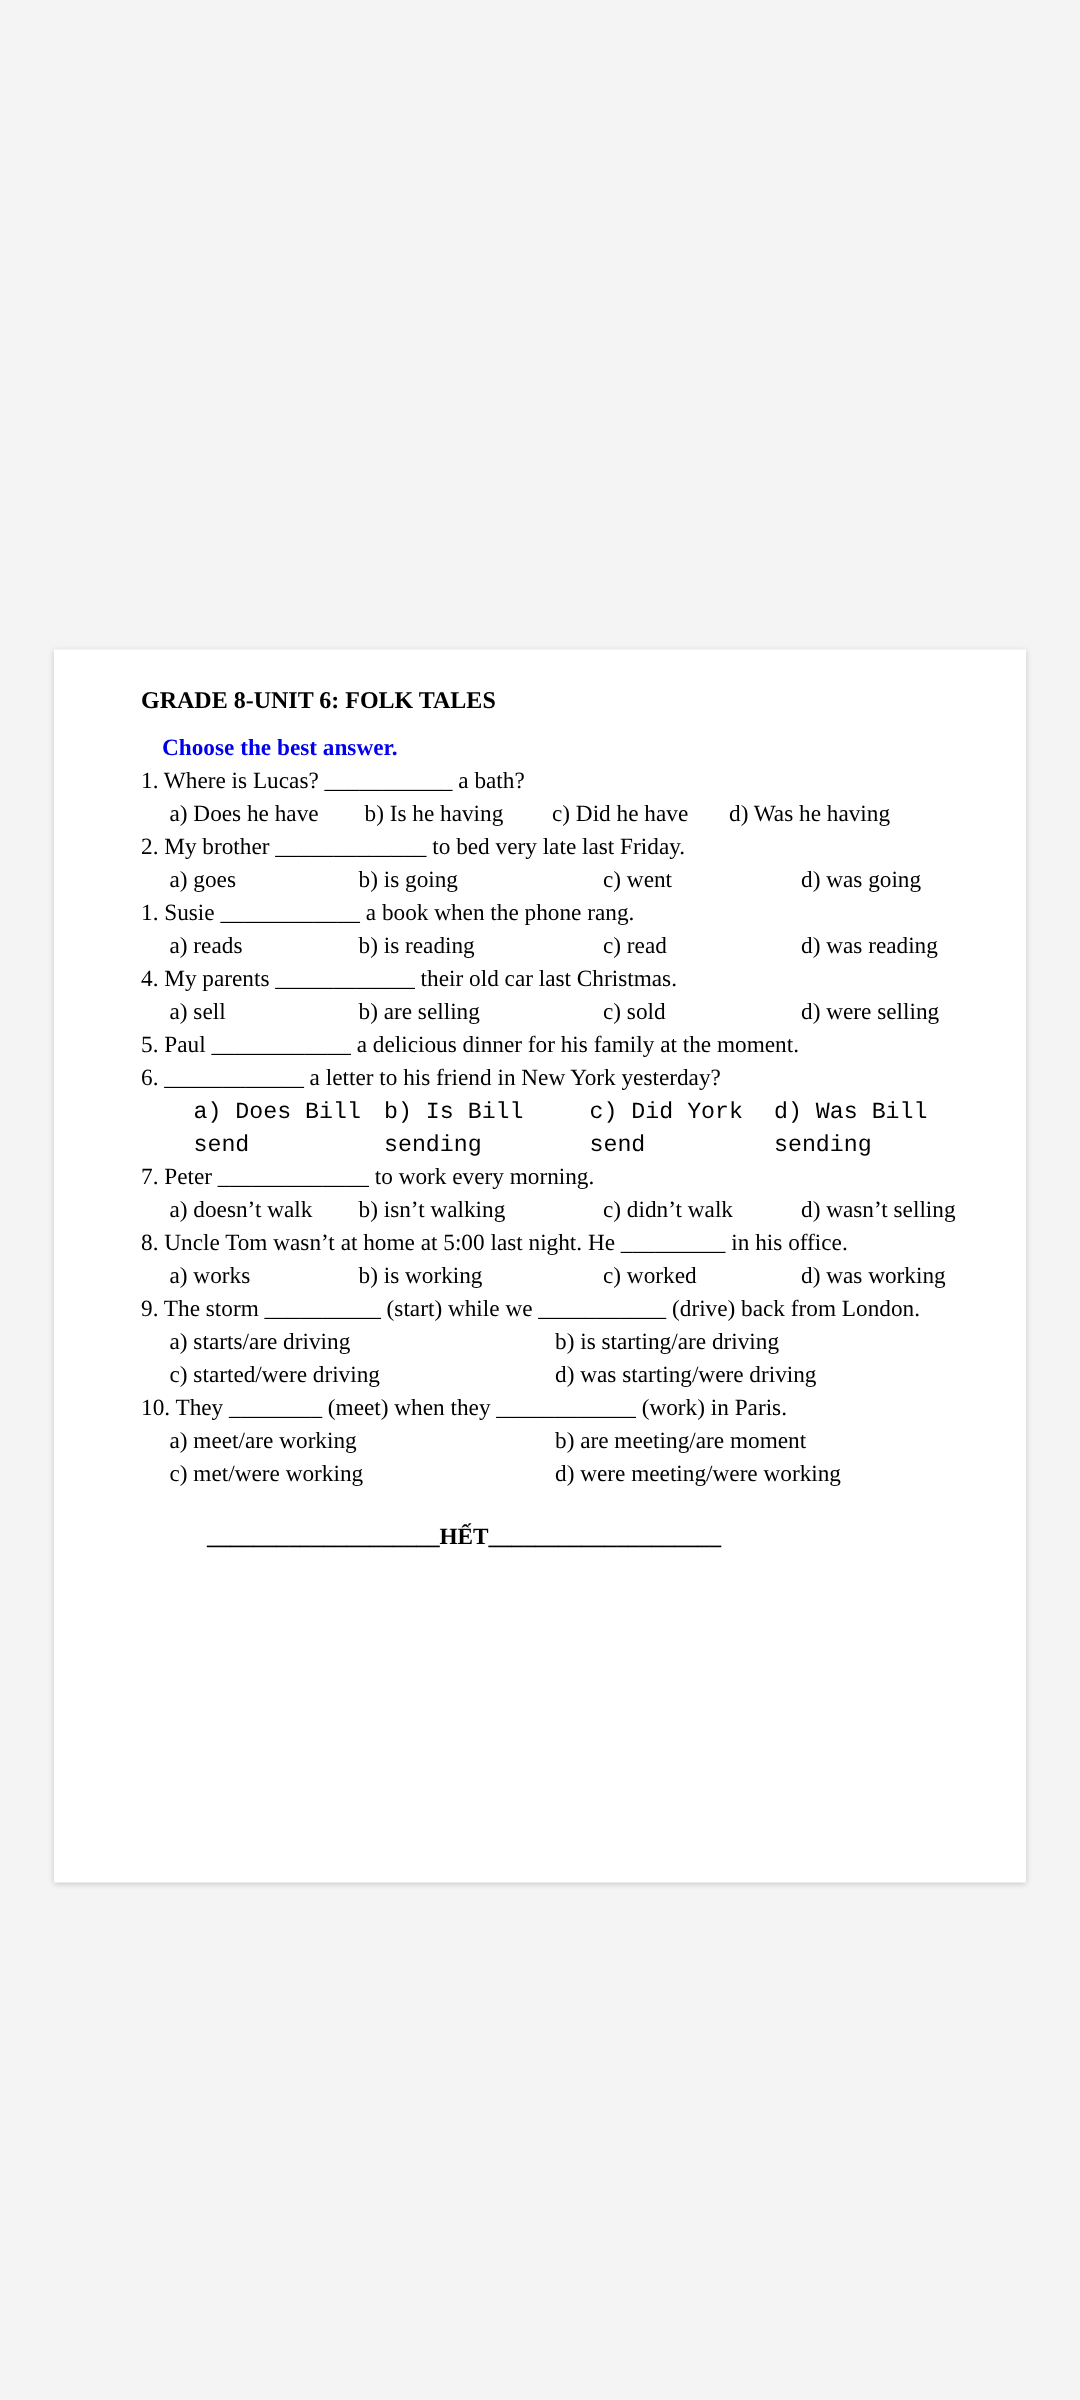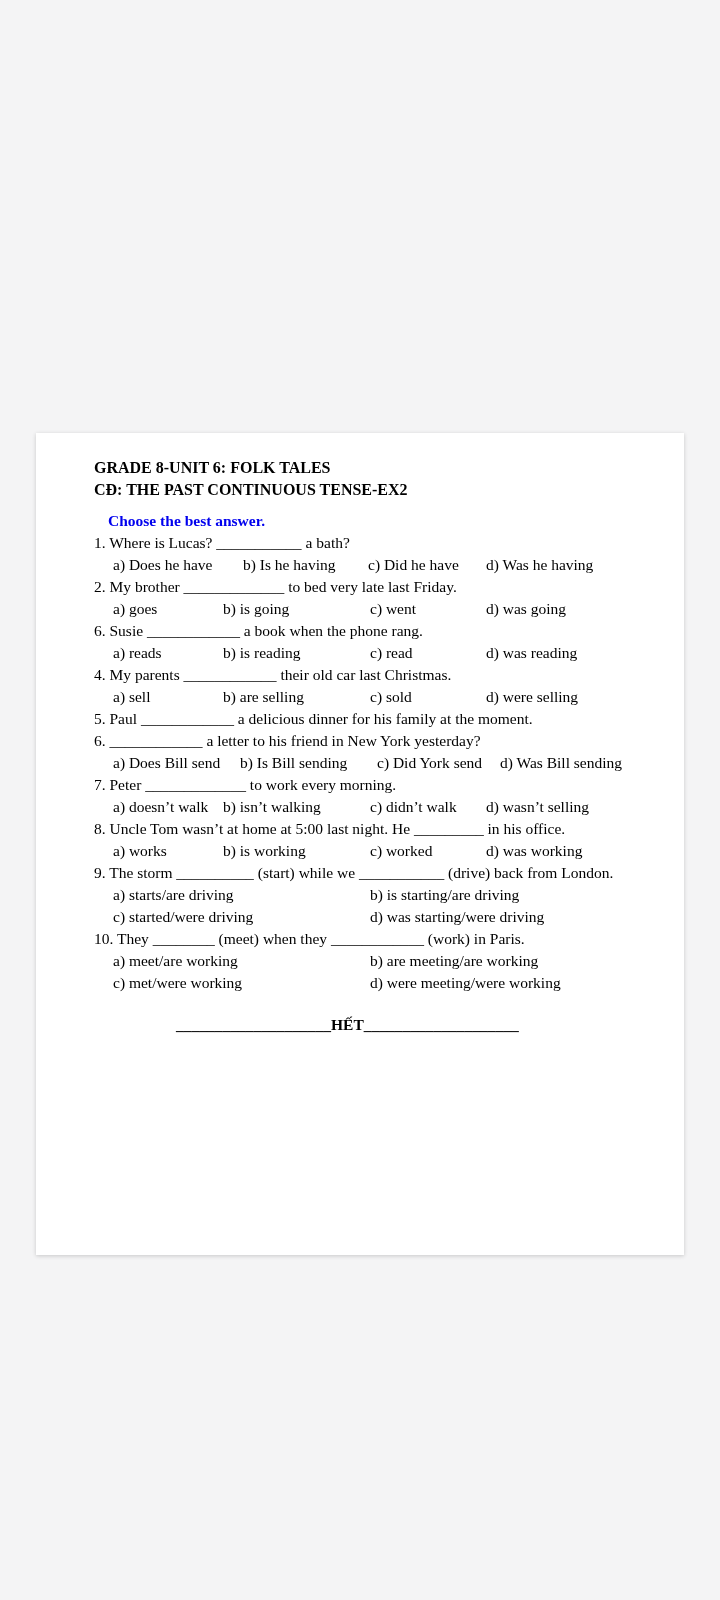--- a/index.html
+++ b/index.html
@@ -34,41 +34,40 @@
     font-weight:bold;
     margin-top:9px;
     line-height:22px;
     margin-left:14px;
   }
   .q { line-height:22px; }
   .opts {
     display:grid;
     margin-left:19px;
   }
-  .c4  { grid-template-columns:110px 147px 116px auto; }
+  .c4  { grid-template-columns:110px 147px 116px auto;gap:16px; }
   .cq1 { grid-template-columns:130px 125px 118px auto; }
-  .cq6 { grid-template-columns:127px 137px 123px auto; margin-left:19px; }
+  .cq6 { grid-template-columns:127px 137px 123px auto; margin-left:35px;font-family:Liberation Mono, monospace; }
   .c2  { grid-template-columns:257px auto; }
   .footer {
     font-weight:bold;
     margin-top:20px;
-    margin-left:82px;
+    margin-left:44px;
     line-height:22px;
     white-space:nowrap;
   }
 </style>
 </head>
 <body>
 
 <div class="screen">
   <div class="page">
     <div class="content">
 
       <div class="title">GRADE 8-UNIT 6: FOLK TALES</div>
-      <div class="title">CĐ: THE PAST CONTINUOUS TENSE-EX2</div>
 
       <div class="instruction" style="color: rgb(0, 0, 238);">Choose the best answer.</div>
 
       <div class="q">
         <div class="stem">1. Where is Lucas? ___________ a bath?</div>
         <div class="opts cq1">
           <span>a) Does he have</span>
           <span>b) Is he having</span>
           <span>c) Did he have</span>
           <span>d) Was he having</span>
@@ -79,21 +78,21 @@
         <div class="stem">2. My brother _____________ to bed very late last Friday.</div>
         <div class="opts c4">
           <span>a) goes</span>
           <span>b) is going</span>
           <span>c) went</span>
           <span>d) was going</span>
         </div>
       </div>
 
       <div class="q">
-        <div class="stem">6. Susie ____________ a book when the phone rang.</div>
+        <div class="stem">1. Susie ____________ a book when the phone rang.</div>
         <div class="opts c4">
           <span>a) reads</span>
           <span>b) is reading</span>
           <span>c) read</span>
           <span>d) was reading</span>
         </div>
       </div>
 
       <div class="q">
         <div class="stem">4. My parents ____________ their old car last Christmas.</div>
@@ -146,21 +145,21 @@
           <span>b) is starting/are driving</span>
           <span>c) started/were driving</span>
           <span>d) was starting/were driving</span>
         </div>
       </div>
 
       <div class="q">
         <div class="stem">10. They ________ (meet) when they ____________ (work) in Paris.</div>
         <div class="opts c2">
           <span>a) meet/are working</span>
-          <span>b) are meeting/are working</span>
+          <span>b) are meeting/are moment</span>
           <span>c) met/were working</span>
           <span>d) were meeting/were working</span>
         </div>
       </div>
 
       <div class="footer">____________________HẾT____________________</div>
 
     </div>
   </div>
 </div>

